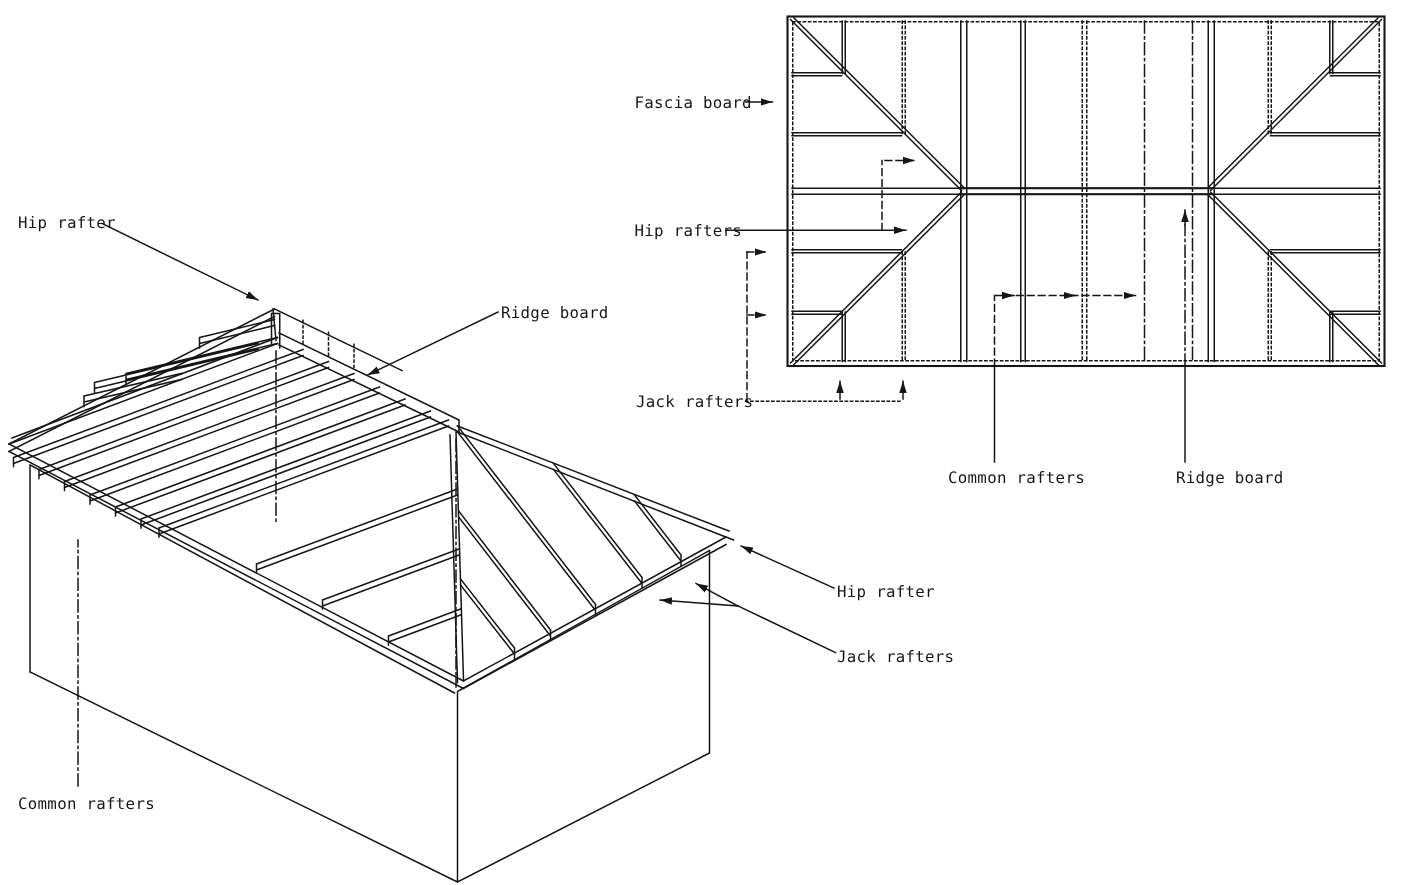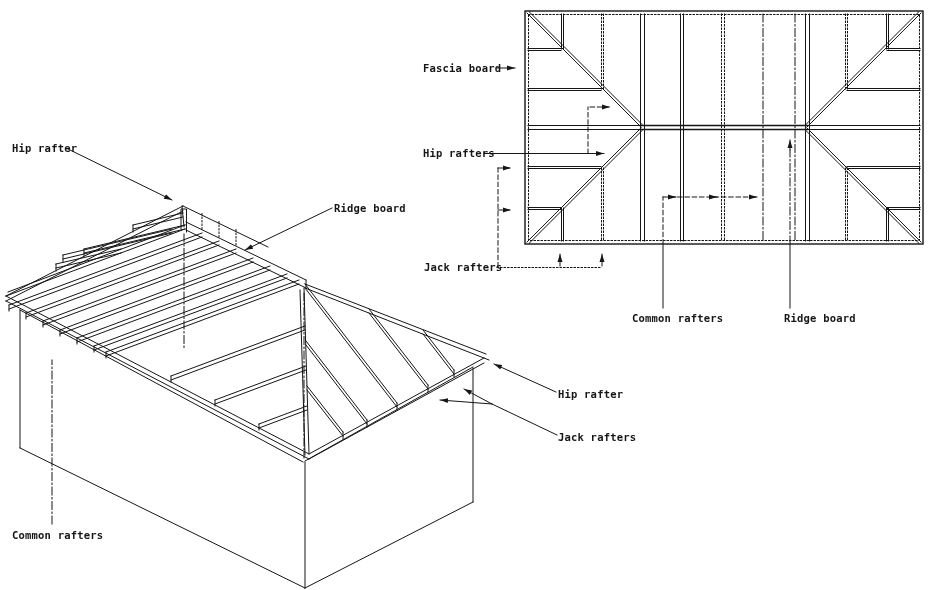--- a/index.html
+++ b/index.html
@@ -1,17 +1,17 @@
 <!DOCTYPE html>
 <html style="--line: #161616; --bg: #ffffff;"><head>
 <meta charset="utf-8">
 <style>
   :root { --line:#161616; --bg:#ffffff; }
   html,body { margin:0; padding:0; background:var(--bg); }
-  .stage { position:relative; width:942px; height:590px; background:var(--bg); overflow:hidden;font-weight:bold; }
+  .stage { position:relative; width:942px; height:590px; background:var(--bg); overflow:hidden; }
   svg { display:block; }
   .ln  { stroke:var(--line); stroke-width:1; fill:none; stroke-linecap:square; }
   .thk { stroke-width:1.4; }
   .dot { stroke-dasharray:1.5 2; }
   .dsh { stroke-dasharray:4.5 2.8; }
   .dd  { stroke-dasharray:8 2.5 1.5 2.5; }
   text { font-family:"DejaVu Sans Mono","Liberation Mono",monospace; font-size:10.5px; fill:var(--line); letter-spacing:0.2px; }
 </style>
 </head>
 <body>

